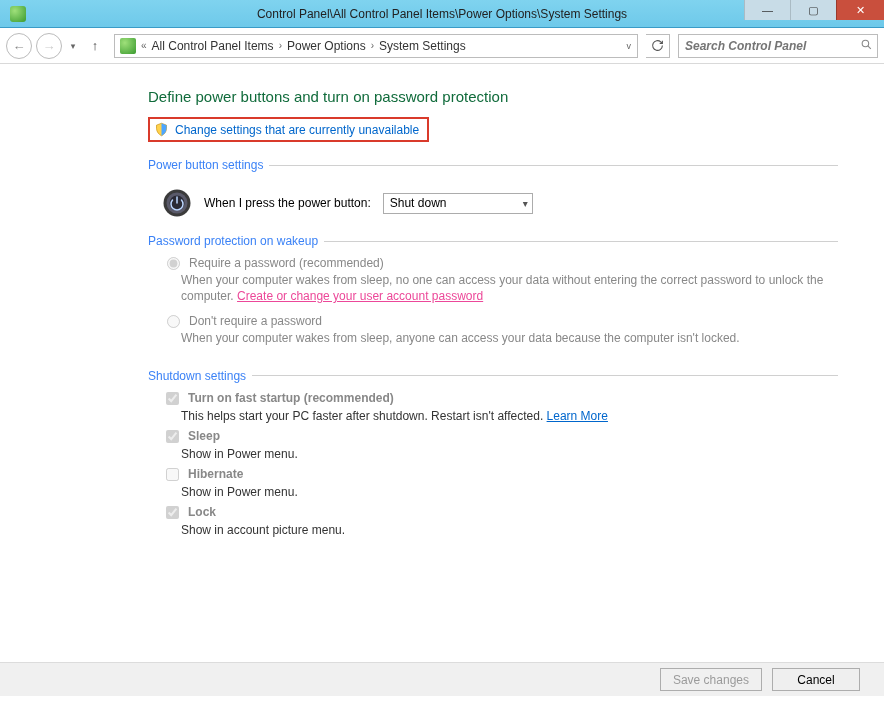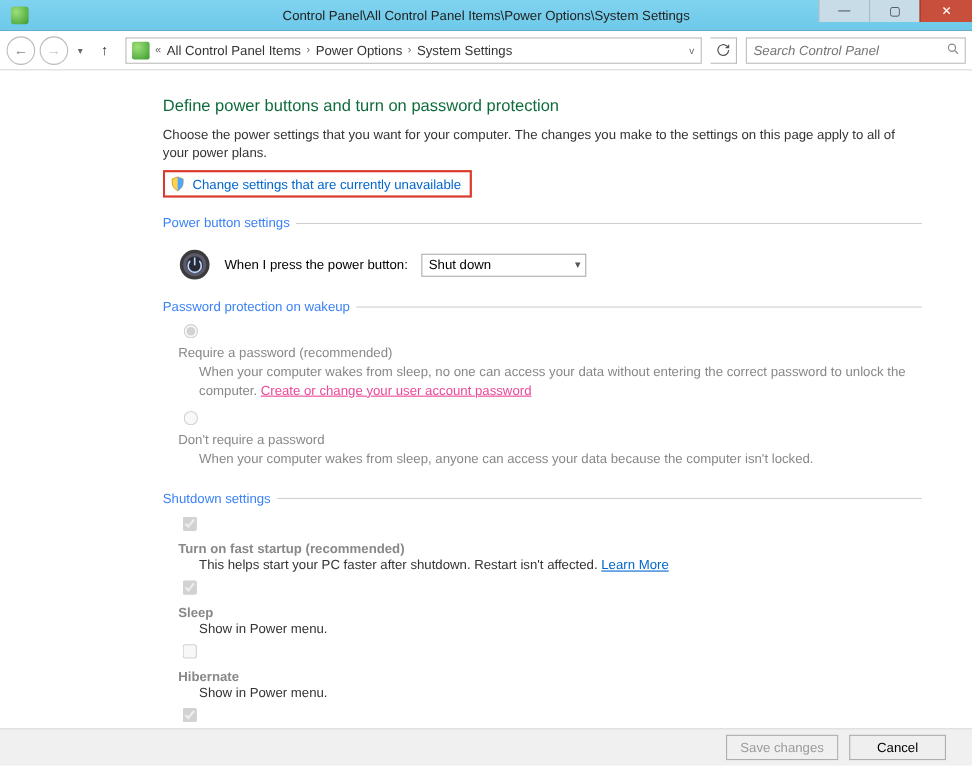--- a/index.html
+++ b/index.html
@@ -121,20 +121,21 @@
     color: #666;
     font-style: italic;
   }
   .search input {
     border: none; outline: none;
     flex: 1;
     font-size: 12px;
     color: #555;
     font-family: inherit;
     font-style: italic;
+    font-weight: bold;
   }
   .search-icon { color: #888; font-style: normal; }
   
   .content {
     padding: 24px 0 0 0;
     height: calc(100% - 28px - 36px - 46px);
     overflow: auto;
   }
   .inner {
     width: 690px;
@@ -209,21 +210,20 @@
     right: 4px;
     color: #555;
     font-size: 10px;
   }
   .opt-block { padding-left: 14px; margin-bottom: 10px; }
   .radio-row, .chk-row {
     display: flex;
     align-items: flex-start;
     gap: 6px;
     font-size: 12px;
-    flex-direction: column;
   }
   .radio-row input, .chk-row input { margin-top: 1px; }
   .disabled { color: #888; }
   .disabled .link { color: #ec4899; }
   .opt-desc {
     padding-left: 19px;
     font-size: 12px;
     line-height: 1.35;
     margin: 2px 0 10px 0;
   }
@@ -301,21 +301,20 @@
           <circle cx="10" cy="10" r="6"></circle>
           <line x1="20" y1="20" x2="14.5" y2="14.5"></line>
         </svg>
     </span>
   </div>
 </div>
 
 <div class="content">
   <div class="inner">
     <h1 class="page-heading">Define power buttons and turn on password protection</h1>
-    <div class="intro">Choose the power settings that you want for your computer. The changes you make to the settings on this page apply to all of your power plans.</div>
 
     <div class="shield-link">
       <span class="shield-icon">
         <svg width="15" height="15" viewBox="0 0 24 24">
             <path d="M12 2l8 3v5c0 6-4 10-8 12-4-2-8-6-8-12V5l8-3z" fill="#ffd24d" stroke="#c78a00" stroke-width="1"></path>
             <path d="M12 2l8 3v5c0 6-4 10-8 12V2z" fill="#4da6ff"></path>
           </svg>
       </span>
       <span class="link">Change settings that are currently unavailable</span>
     </div>

